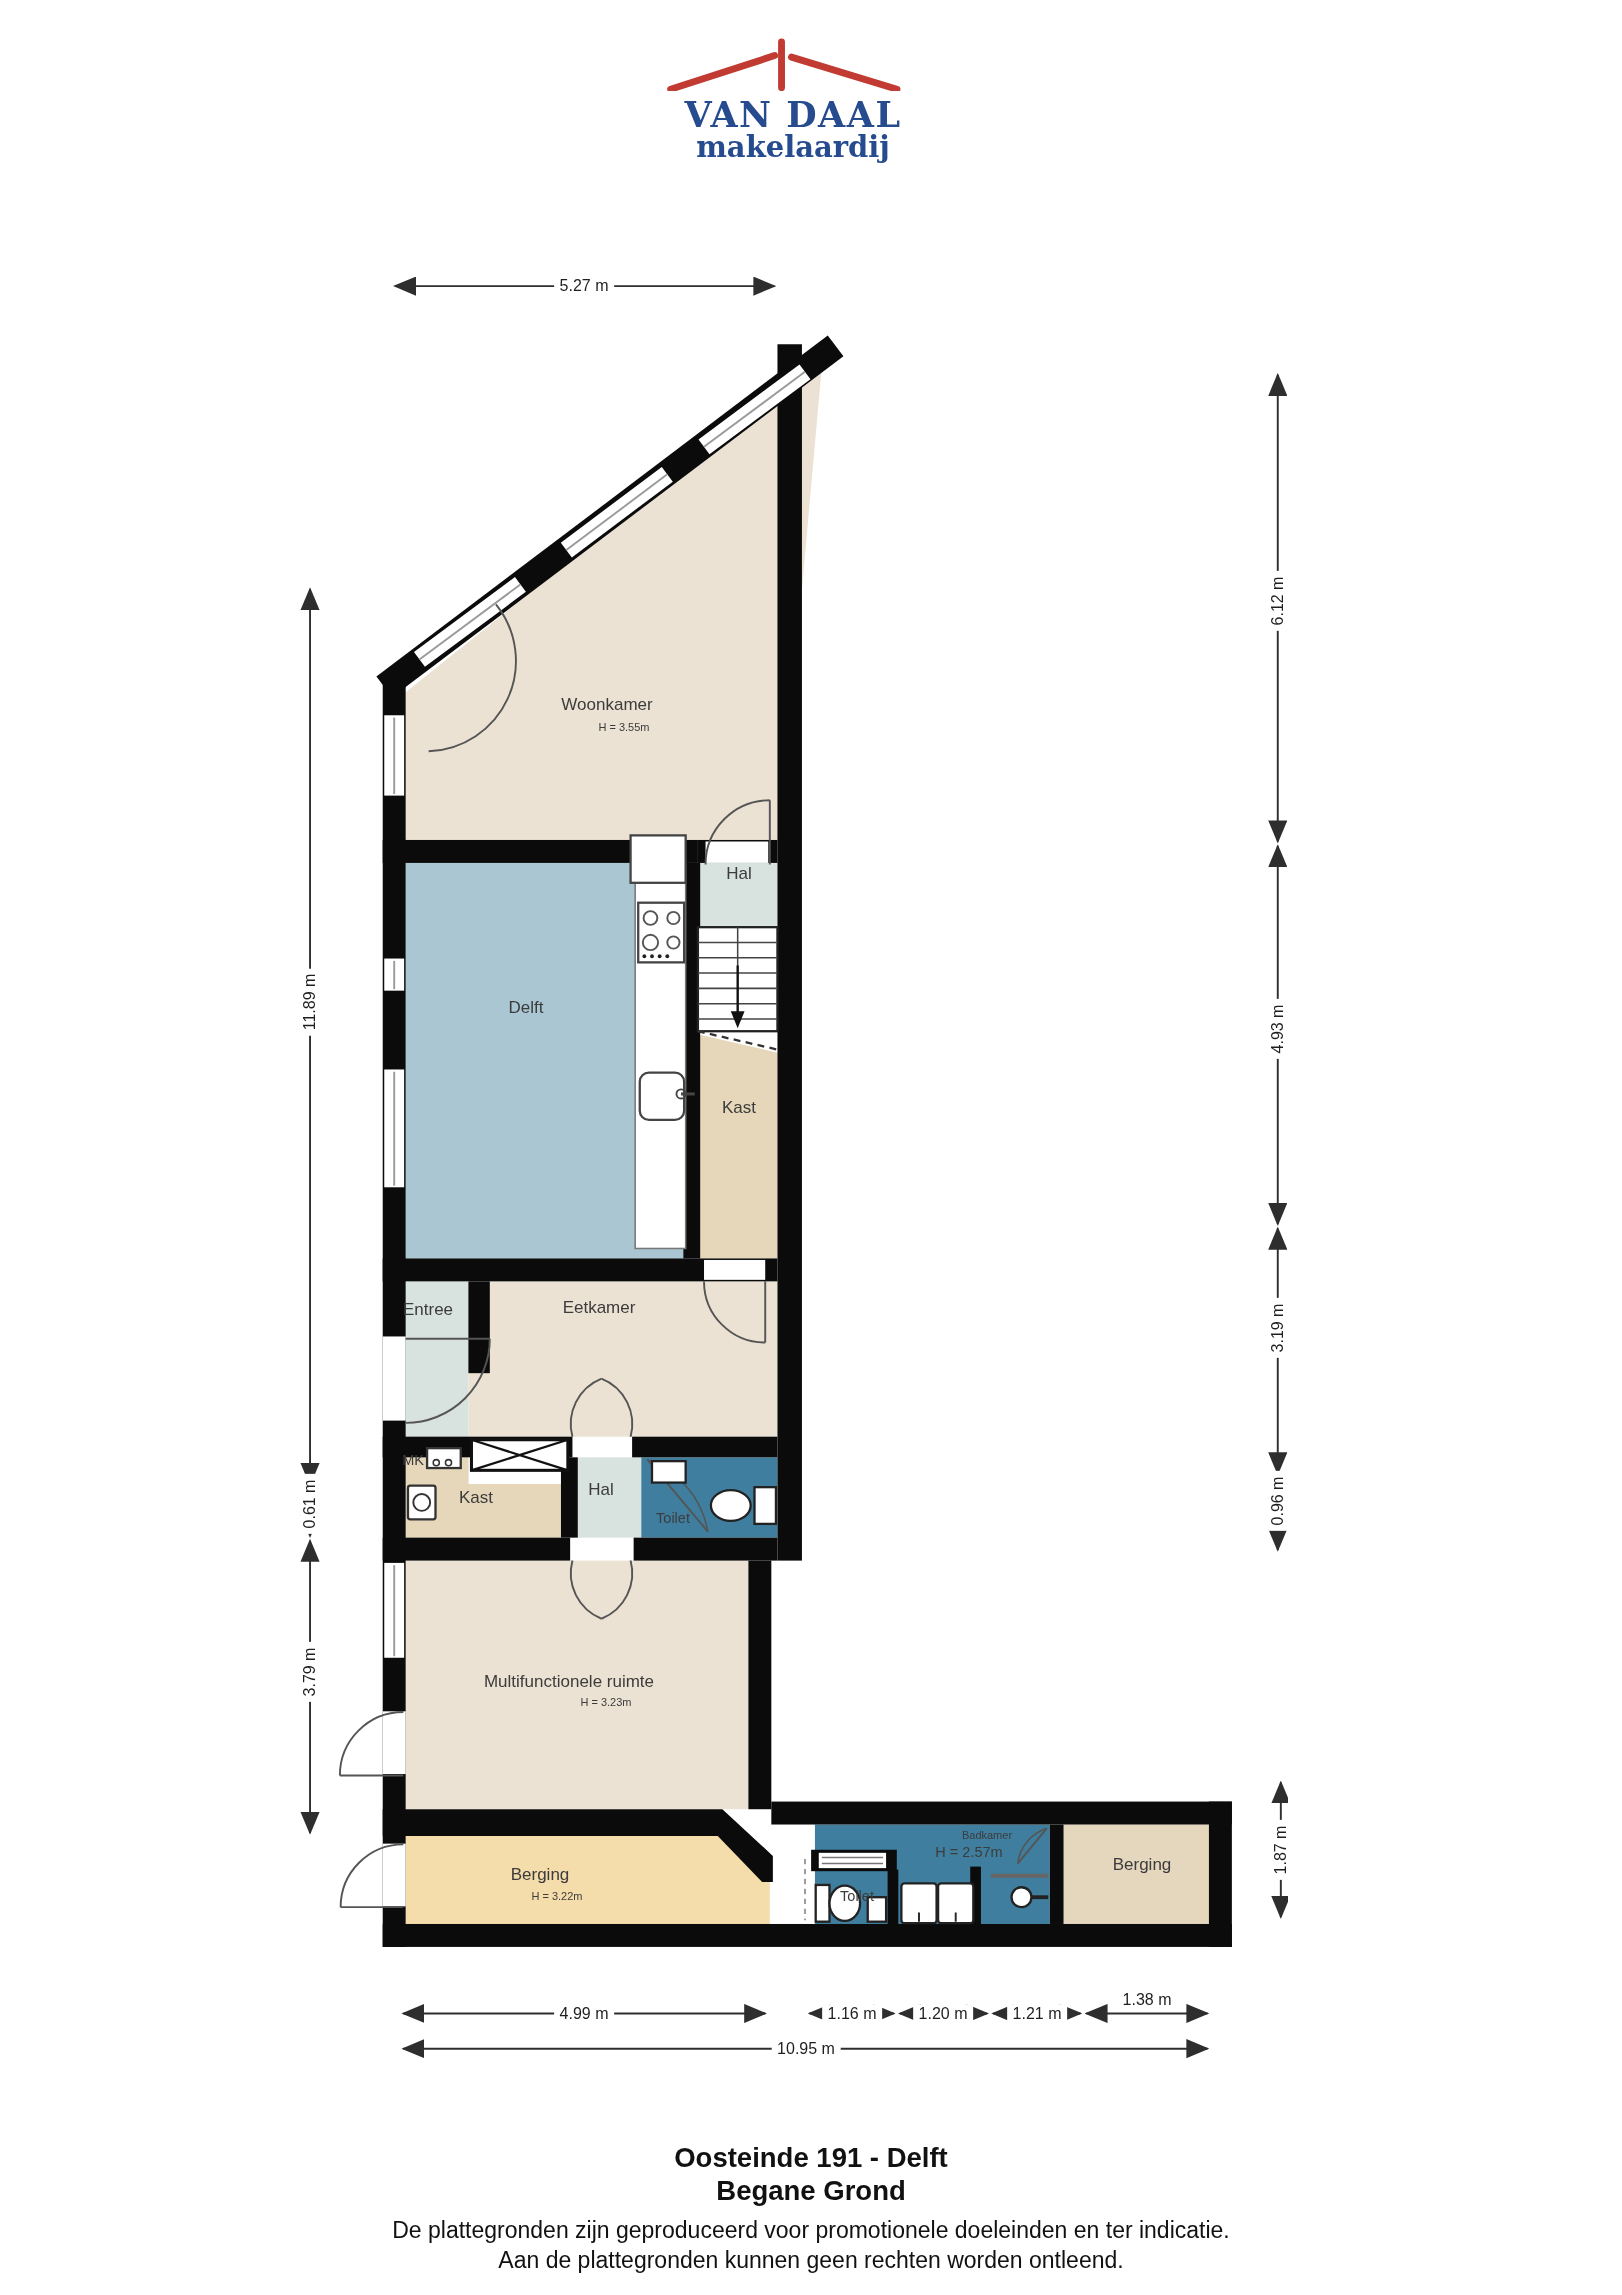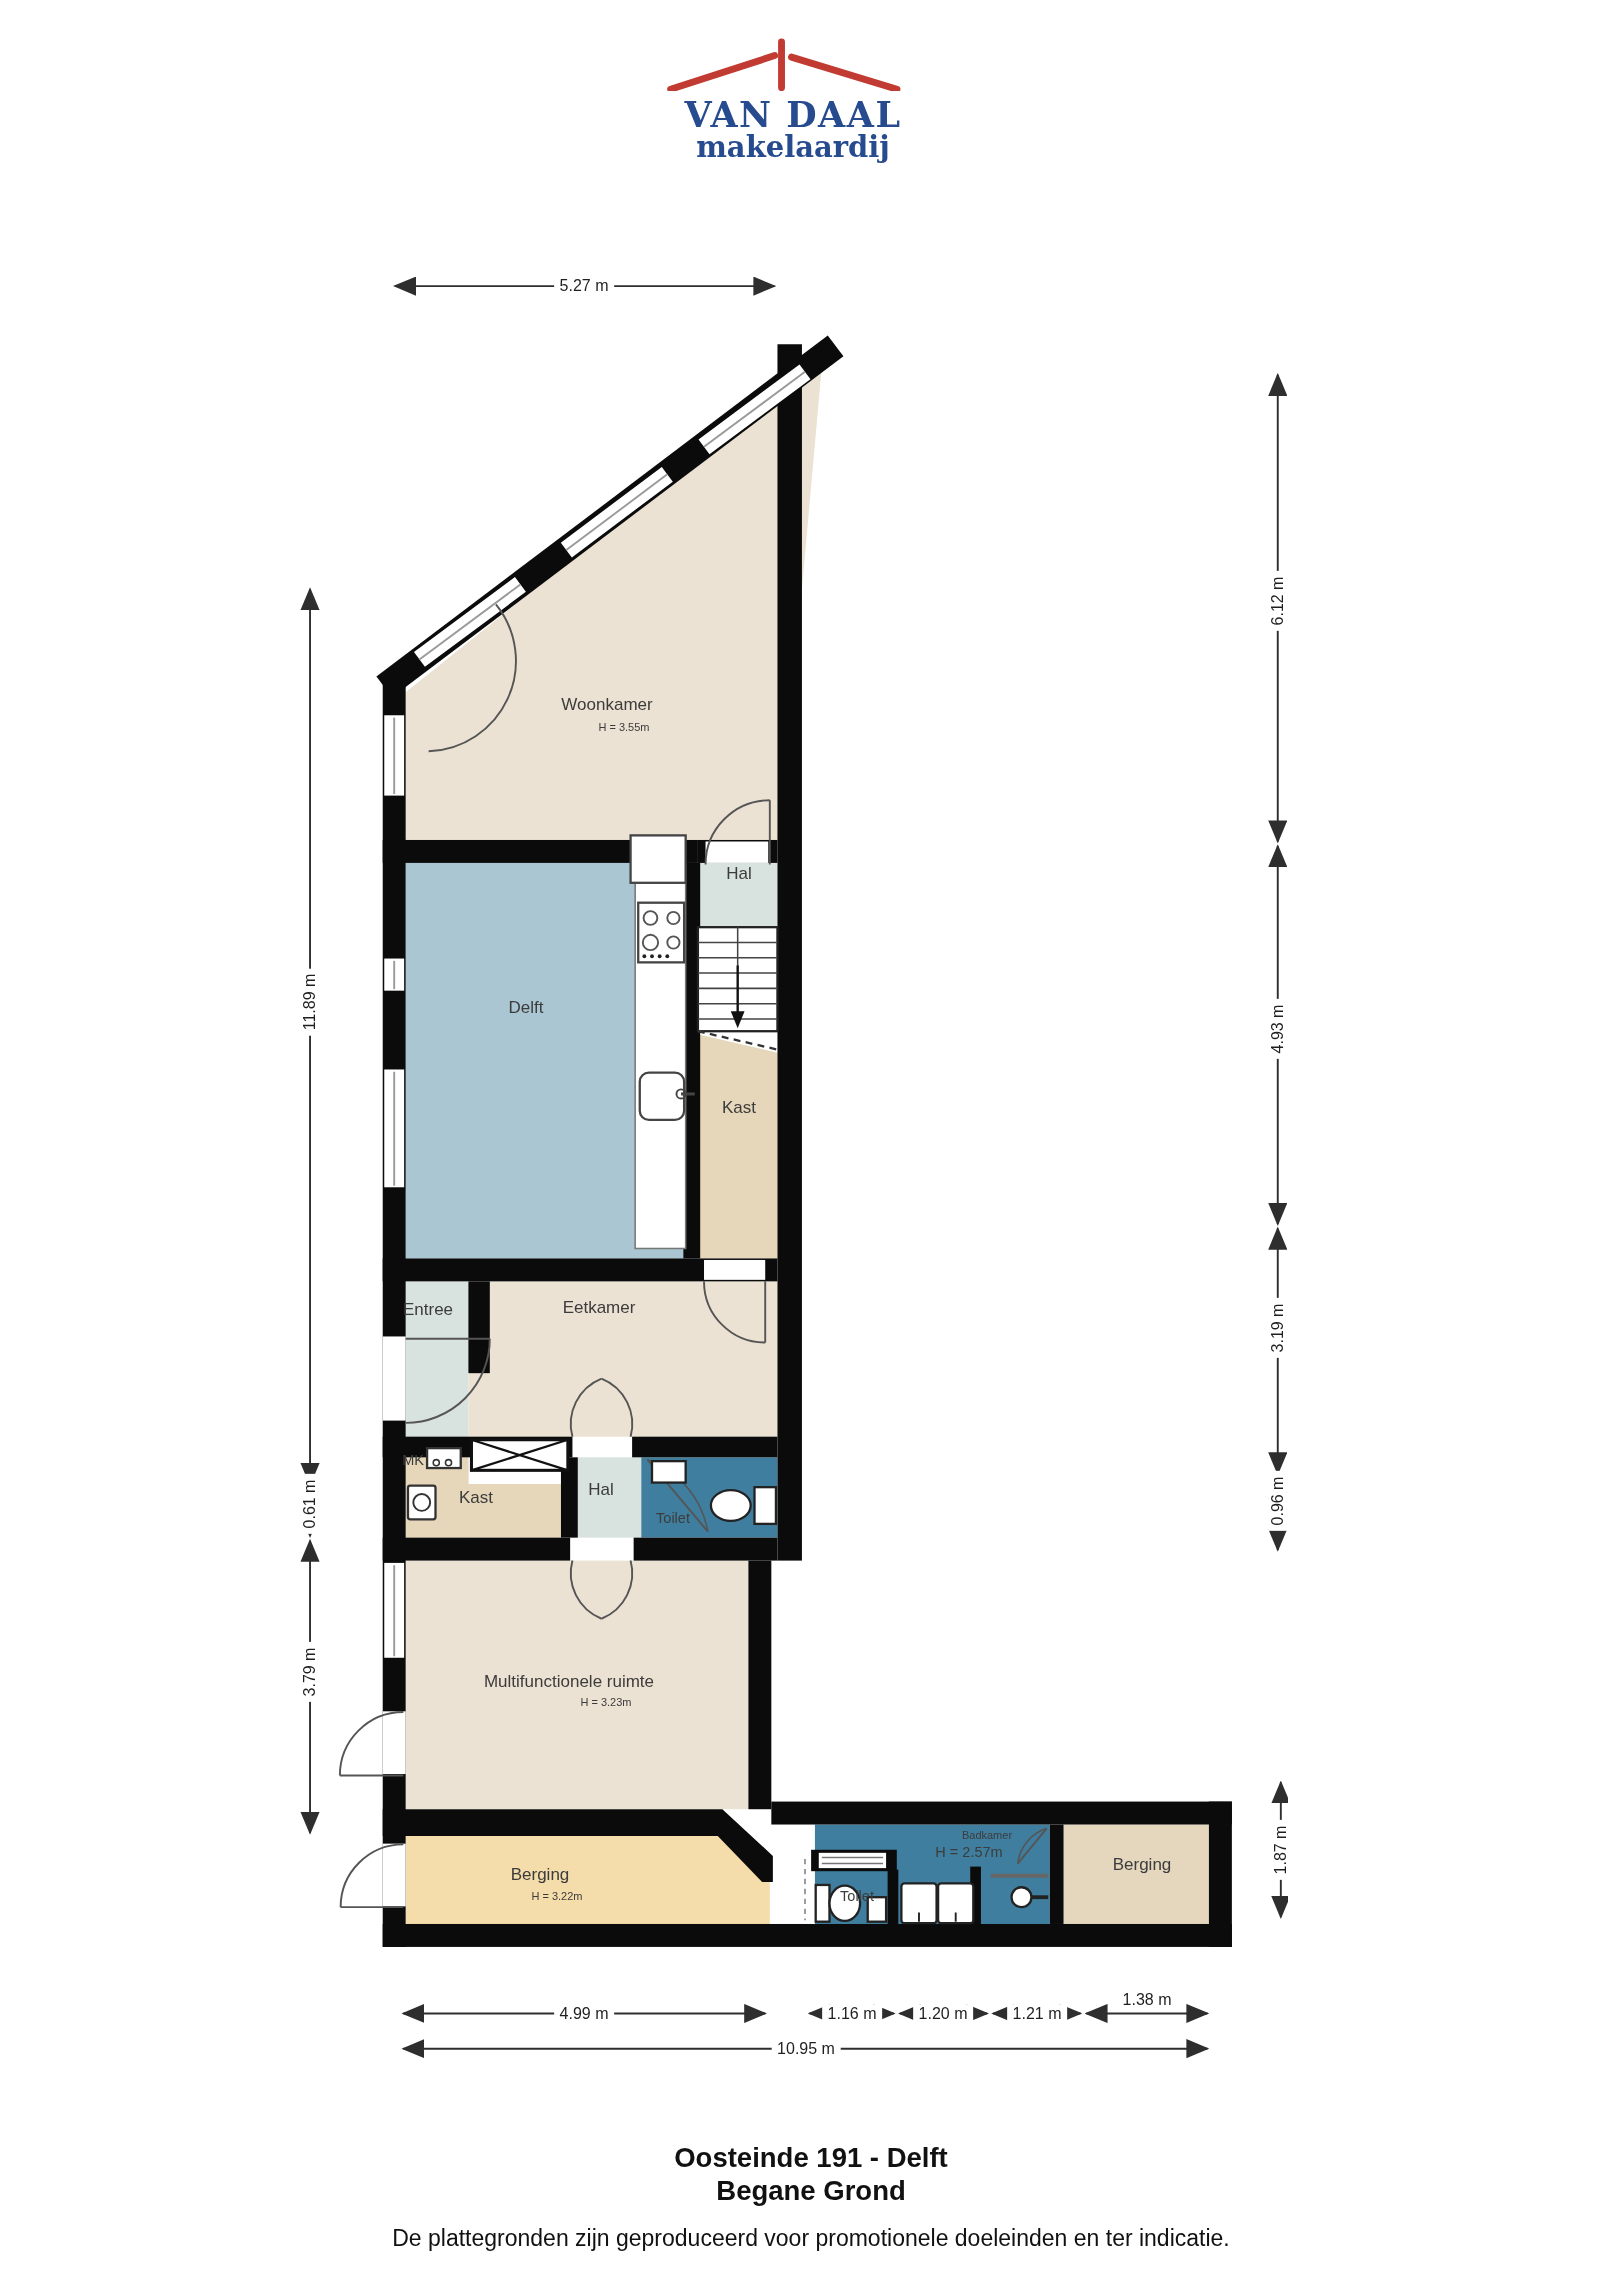--- a/index.html
+++ b/index.html
@@ -270,16 +270,17 @@
   <span class="lbl dlabel vert" style="left:310px;top:1672px;">3.79 m</span>
   <span class="lbl dlabel vert" style="left:1278px;top:601px;">6.12 m</span>
   <span class="lbl dlabel vert" style="left:1278px;top:1029px;">4.93 m</span>
   <span class="lbl dlabel vert" style="left:1278px;top:1328px;">3.19 m</span>
   <span class="lbl dlabel vert" style="left:1278px;top:1501px;">0.96 m</span>
   <span class="lbl dlabel vert" style="left:1281px;top:1850px;">1.87 m</span>
   <span class="lbl dlabel vert" style="left:1315px;top:1858px;">2.03 m</span>
 
   <div class="footer f-title" style="top:2142px;">Oosteinde 191 - Delft</div>
   <div class="footer f-title" style="top:2175px;">Begane Grond</div>
-  <div class="footer f-disc" style="top:2217px;margin-top:8px;">De plattegronden zijn geproduceerd voor promotionele doeleinden en ter indicatie.</div>
+  <div class="footer f-disc" style="top:2217px;">De plattegronden zijn geproduceerd voor promotionele doeleinden en ter indicatie.</div>
+  <div class="footer f-disc" style="top:2247px;">Aan de plattegronden kunnen geen rechten worden ontleend.</div>
 
 </div>
 
 
 </body></html>

